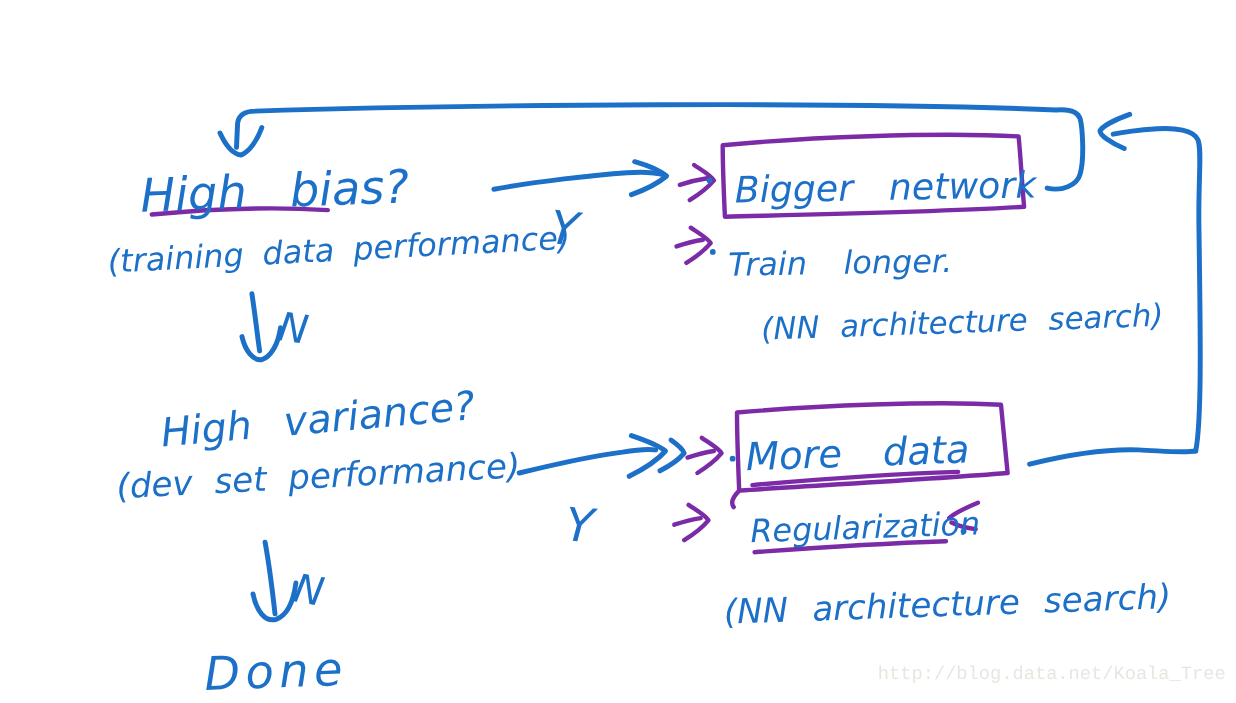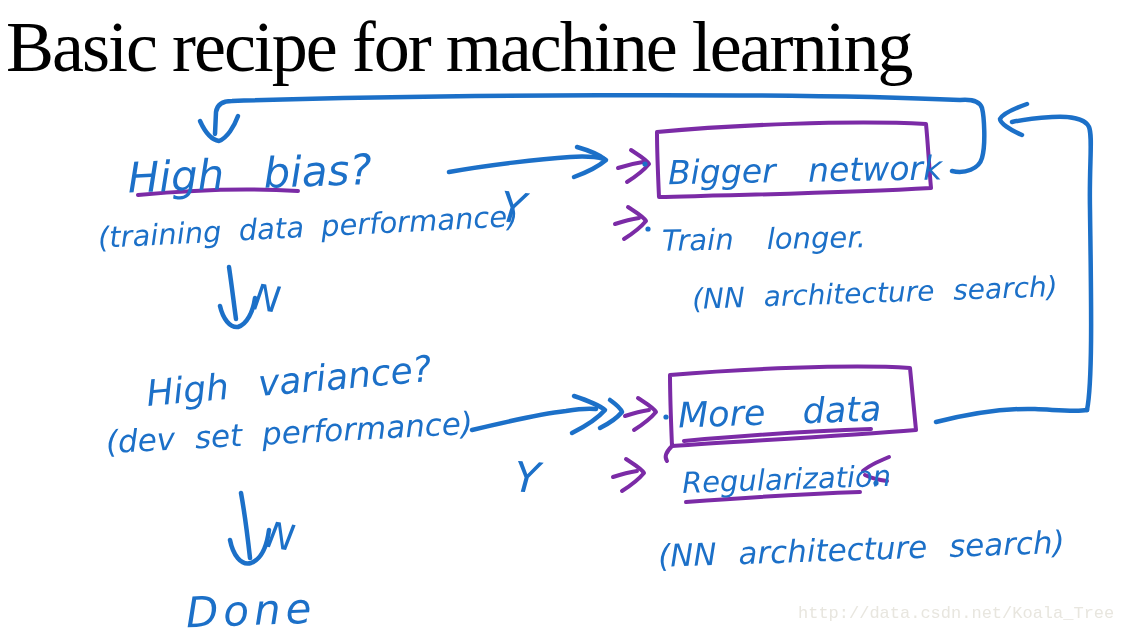--- a/index.html
+++ b/index.html
@@ -35,21 +35,20 @@
     font-style:italic;
     fill:var(--ink-blue,#1c70c8);
     white-space:pre;
   }
 </style>
 </head>
 <body>
 
 <div id="slide">
 
-  <h1 id="title">Basic recipe for machine learning</h1>
 
   <svg id="ink" width="1124" height="639" viewBox="0 0 1124 639">
 
     <g>
       <path class="stroke-b" d="M 952 171 C 965 174 979 169 982 158 C 986 144 984 116 982 108 C 980 102 972 99 960 100 C 780 92 420 95 232 101 C 222 101 217 105 216 112 L 215 134"></path>
       <path class="stroke-b" d="M 200 121 C 205 132 212 140 219 141 C 227 138 234 127 238 116"></path>
     </g>
 
     <g>
       <path class="stroke-b" d="M 936 422 C 968 414 1005 408 1035 409 C 1058 410 1076 412 1087 410"></path>
@@ -124,15 +123,15 @@
     <text class="hw" x="662" y="249" font-size="29" style="word-spacing:24px" transform="rotate(-1 760 240)">Train longer.</text>
     <text class="hw" x="692" y="303" font-size="28" style="word-spacing:10px" transform="rotate(-2 860 295)">(NN architecture search)</text>
 
     <text class="hw" x="678" y="424" font-size="35" style="word-spacing:26px" transform="rotate(-2 780 415)">More data</text>
     <text class="hw" x="682" y="490" font-size="29" transform="rotate(-2 770 480)">Regularization</text>
     <text class="hw" x="658" y="560" font-size="31" style="word-spacing:12px" transform="rotate(-2 860 550)">(NN architecture search)</text>
 
     <text class="hw" x="186" y="625" font-size="42" style="letter-spacing:5px" transform="rotate(-2 250 615)">Done</text>
   </svg>
 
-  <div id="watermark">http://data.csdn.net/Koala_Tree</div>
+  <div id="watermark">http://blog.data.net/Koala_Tree</div>
 
 </div>
 
 </body></html>

